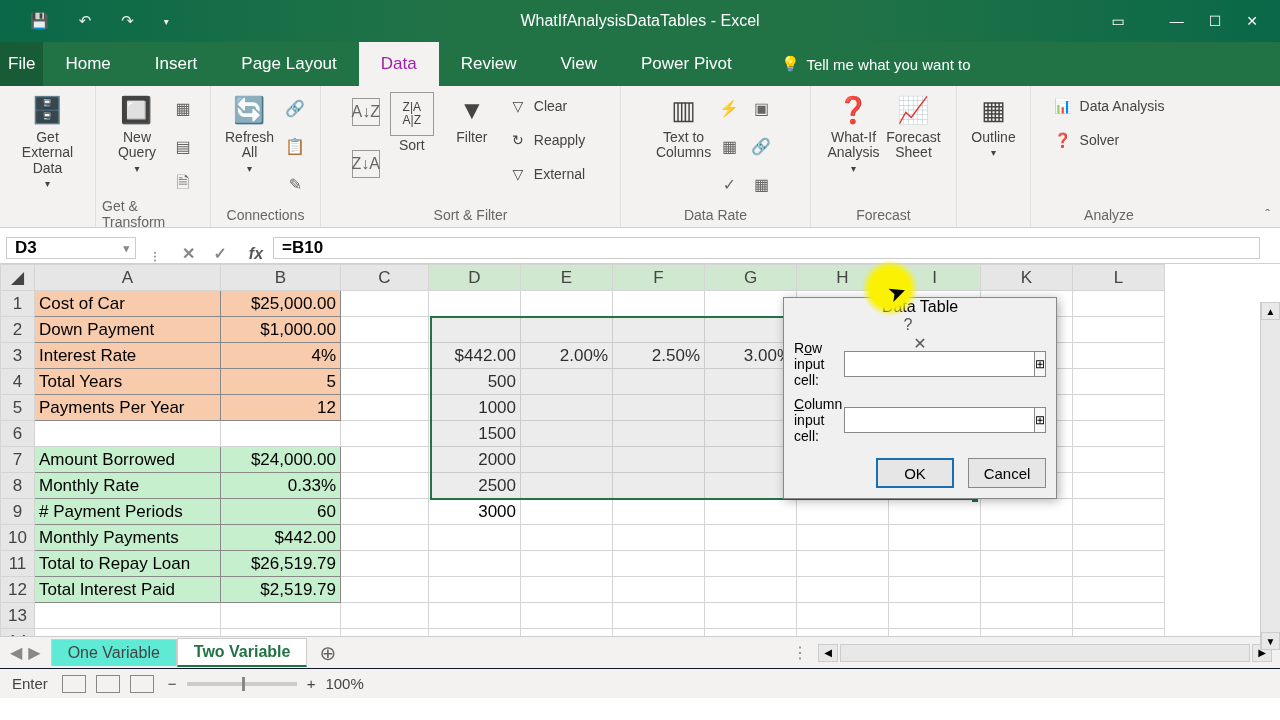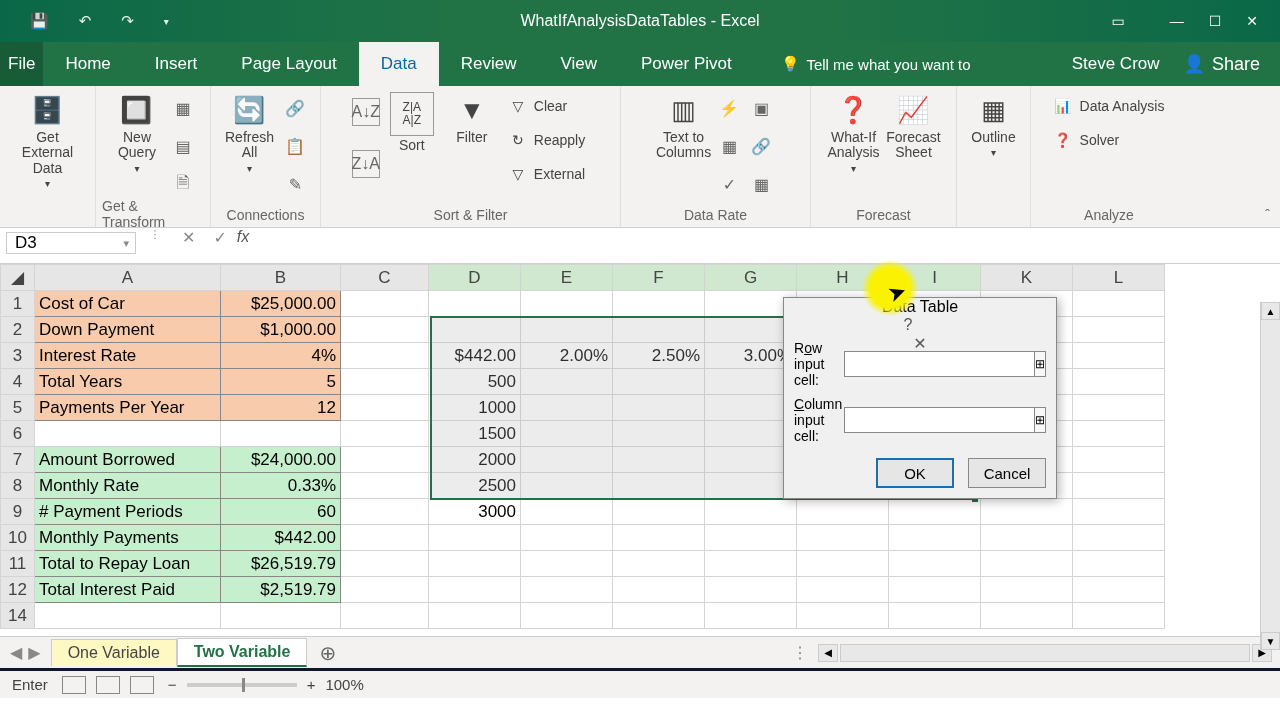--- a/index.html
+++ b/index.html
@@ -12,46 +12,46 @@
 .titlebar .qat span { font-size: 15px; opacity: 0.9; }
 .titlebar .title { position: absolute; left: 50%; transform: translateX(-50%); font-size: 16px; font-weight: 300; }
 .titlebar .winbtns { margin-left: auto; display: flex; gap: 25px; padding-right: 22px; align-items: center; }
 .titlebar .winbtns span { font-size: 14px; }
 .titlebar .ribbon-opts { font-size: 13px; margin-right: 20px; }
 
 
 .ribbon-tabs { height: 44px; background: #217346; display: flex; align-items: stretch; color: #fff; }
 .ribbon-tabs .tab { padding: 0 22px; display: flex; align-items: center; font-size: 17px; cursor: pointer; }
 .ribbon-tabs .tab.file { background: #185c37; padding: 0 8px; }
-.ribbon-tabs .tab.active { background: #f3f2f1; color: #0369a1; }
+.ribbon-tabs .tab.active { background: #f3f2f1; color: #a21caf; }
 .ribbon-tabs .tell { margin-left: 28px; display: flex; align-items: center; font-size: 15px; gap: 6px; }
 .ribbon-tabs .right { margin-left: auto; display: flex; align-items: center; gap: 24px; padding-right: 20px; }
 .ribbon-tabs .right .user { font-size: 17px; }
 .ribbon-tabs .right .share { display: flex; align-items: center; gap: 6px; font-size: 18px; font-weight: 500; }
 
 
 .ribbon { background: #f3f2f1; height: 142px; border-bottom: 1px solid #d0d0d0; display: flex; position: relative; }
 .group { display: flex; flex-direction: column; align-items: center; border-right: 1px solid #e0e0e0; padding: 4px 6px 2px; }
 .group .items { display: flex; align-items: flex-start; gap: 4px; flex: 1; }
 .group .label { font-size: 14px; color: #666; padding-bottom: 2px; }
 .btn-lg { width: 56px; display: flex; flex-direction: column; align-items: center; gap: 2px; padding: 2px; font-size: 14px; color: #444; text-align: center; line-height: 1.1; }
 .btn-lg .icon { width: 36px; height: 36px; display: flex; align-items: center; justify-content: center; font-size: 26px; }
 .btn-stack { display: flex; flex-direction: column; gap: 10px; padding-top: 4px; }
 .btn-sm { display: flex; align-items: center; gap: 6px; font-size: 14px; color: #444; padding: 2px 4px; }
 .btn-sm .icon { width: 20px; height: 20px; display: inline-flex; align-items: center; justify-content: center; }
 .btn-xs { width: 28px; height: 28px; display: flex; align-items: center; justify-content: center; color: #666; }
 .collapse-ribbon { position: absolute; right: 10px; bottom: 4px; font-size: 14px; color: #666; }
 
 
-.formula-row { height: 36px; border-bottom: 1px solid #d0d0d0; display: flex; align-items: flex-start; }
+.formula-row { height: 36px; border-bottom: 1px solid #d0d0d0; display: flex; align-items: flex-end; font-weight: bold; }
 .name-box { width: 130px; border: 1px solid #ccc; margin: 4px 2px 4px 6px; display: flex; align-items: center; padding: 0 8px; font-size: 17px; position: relative; }
 .name-box::after { content: '▾'; position: absolute; right: 6px; color: #888; font-size: 11px; }
 .fx-sep { width: 34px; display: flex; align-items: center; justify-content: center; color: #888; font-size: 11px; }
 .fx-btns { display: flex; align-items: center; gap: 18px; padding: 0 10px; color: #888; font-size: 16px; }
-.fx-label { font-style: italic; font-size: 16px; color: #555; padding-right: 8px; display: flex; align-items: center; }
+.fx-label { font-style: italic; font-size: 16px; color: #555; padding-right: 8px; display: flex; align-items: center; margin-left: 12px; }
 .formula-input { flex: 1; border: 1px solid #ccc; margin: 4px 20px 4px 2px; display: flex; align-items: center; padding: 0 8px; font-size: 17px; }
 
 
 .grid-area { position: relative; height: 372px; overflow: hidden; }
 .grid { border-collapse: collapse; table-layout: fixed; }
 .grid th, .grid td { border: 1px solid #d4d4d4; font-size: 17px; height: 26px; }
 .grid th { background: #e6e6e6; font-weight: normal; color: #444; }
 .grid th.row-h { width: 34px; }
 .grid .colA { width: 186px; }
 .grid .colB { width: 120px; }
@@ -89,30 +89,30 @@
 
 .cursor-hl { position: absolute; left: 862px; top: 260px; width: 56px; height: 56px; border-radius: 50%;
   background: radial-gradient(circle, #faf202 0%, #faf202 50%, rgba(250,242,2,0) 72%); pointer-events: none; }
 .cursor-arrow { position: absolute; left: 888px; top: 280px; font-size: 22px; color: #000; pointer-events: none; transform: rotate(-20deg); }
 
 
 .sheet-tabs { height: 32px; border-top: 1px solid #ccc; display: flex; align-items: center; background: #f3f2f1; }
 .sheet-tabs .nav { padding: 0 10px; color: #888; display: flex; gap: 6px; }
 .sheet-tabs .tab { padding: 4px 16px; font-size: 16px; border: 1px solid #ccc; border-bottom: none; background: #fff; color: #217346; }
 .sheet-tabs .tab.active { border-bottom: 2px solid #217346; font-weight: 600; }
-.sheet-tabs .tab.inactive { background: #fef9c3; color: #444; }
+.sheet-tabs .tab.inactive { background: #5eead4; color: #444; }
 .sheet-tabs .add { padding: 0 12px; color: #666; font-size: 20px; }
 .sheet-tabs .hscroll { margin-left: auto; display: flex; align-items: center; gap: 2px; padding-right: 8px; }
 .sheet-tabs .hscroll .track { width: 410px; height: 18px; background: #e8e8e8; border: 1px solid #ccc; }
 .sheet-tabs .hscroll .arr { width: 20px; height: 18px; border: 1px solid #ccc; background: #e8e8e8; display: flex; align-items: center; justify-content: center; font-size: 10px; }
 .vscroll { position: absolute; right: 0; top: 302px; width: 20px; height: 348px; background: #e8e8e8; border-left: 1px solid #ccc; }
 .vscroll .arr { height: 18px; display: flex; align-items: center; justify-content: center; font-size: 10px; border: 1px solid #ccc; }
 
 
-.statusbar { height: 30px; background: #f3f2f1; border-top: 3px solid #0f172a; display: flex; align-items: center; font-size: 15px; color: #444; }
+.statusbar { height: 30px; background: #f3f2f1; border-top: 1px solid #0f172a; display: flex; align-items: center; font-size: 15px; color: #444; }
 .statusbar .mode { padding-left: 12px; }
 .statusbar .stats { margin-left: auto; display: flex; gap: 26px; padding-right: 20px; }
 .statusbar .views { display: flex; gap: 10px; padding: 0 14px; }
 .statusbar .view-btn { width: 24px; height: 18px; border: 1px solid #888; }
 .statusbar .zoom { display: flex; align-items: center; gap: 10px; padding-right: 14px; }
 .statusbar .slider { width: 110px; height: 4px; background: #ccc; position: relative; }
 .statusbar .slider::before { content:''; position:absolute; left:50%; top:-5px; width:3px; height:14px; background:#888; }
 </style>
 </head>
 <body>
@@ -138,27 +138,20 @@
   <div class="tab">Home</div>
   <div class="tab">Insert</div>
   <div class="tab">Page Layout</div>
   <div class="tab active">Data</div>
   <div class="tab">Review</div>
   <div class="tab">View</div>
   <div class="tab">Power Pivot</div>
   <div class="tell">
     <span>💡</span>
     <span>Tell me what you want to</span>
-  </div>
-  <div class="right">
-    <div class="user">Steve Crow</div>
-    <div class="share">
-      <span>👤</span>
-      <span>Share</span>
-    </div>
   </div>
 </div>
 
 <div class="ribbon">
   <div class="group" style="width:96px">
     <div class="items">
         <div class="btn-lg">
           <div class="icon">🗄️</div>
           <span>Get External Data</span>
           <span style="font-size:10px">▾</span>
@@ -289,20 +282,21 @@
 </div>
 
 <div class="formula-row">
   <div class="name-box">D3</div>
   <div class="fx-sep">⋮</div>
   <div class="fx-btns">
     <span>✕</span>
     <span>✓</span>
   </div>
   <div class="fx-label">fx</div>
+  <div class="formula-input">=B10</div>
 </div>
 
 <div class="grid-area">
   <table class="grid" id="grid">
       <tbody>
         <tr>
           <th class="row-h">◢</th>
           <th class="colA ">A</th>
           <th class="colB ">B</th>
           <th class="colC ">C</th>
@@ -477,20 +471,34 @@
           <td></td>
           <td></td>
           <td></td>
           <td></td>
           <td></td>
           <td></td>
           <td></td>
           <td></td>
         </tr>
         <tr>
+          <th>13</th>
+    <td class=""></td>
+    <td class=""></td>
+    <td></td>
+          <td></td>
+          <td></td>
+          <td></td>
+          <td></td>
+          <td></td>
+          <td></td>
+          <td></td>
+          <td></td>
+        </tr>
+        <tr>
           <th style="height:12px">14</th>
           <td></td>
           <td></td>
           <td></td>
           <td></td>
           <td></td>
           <td></td>
           <td></td>
           <td></td>
           <td></td>

